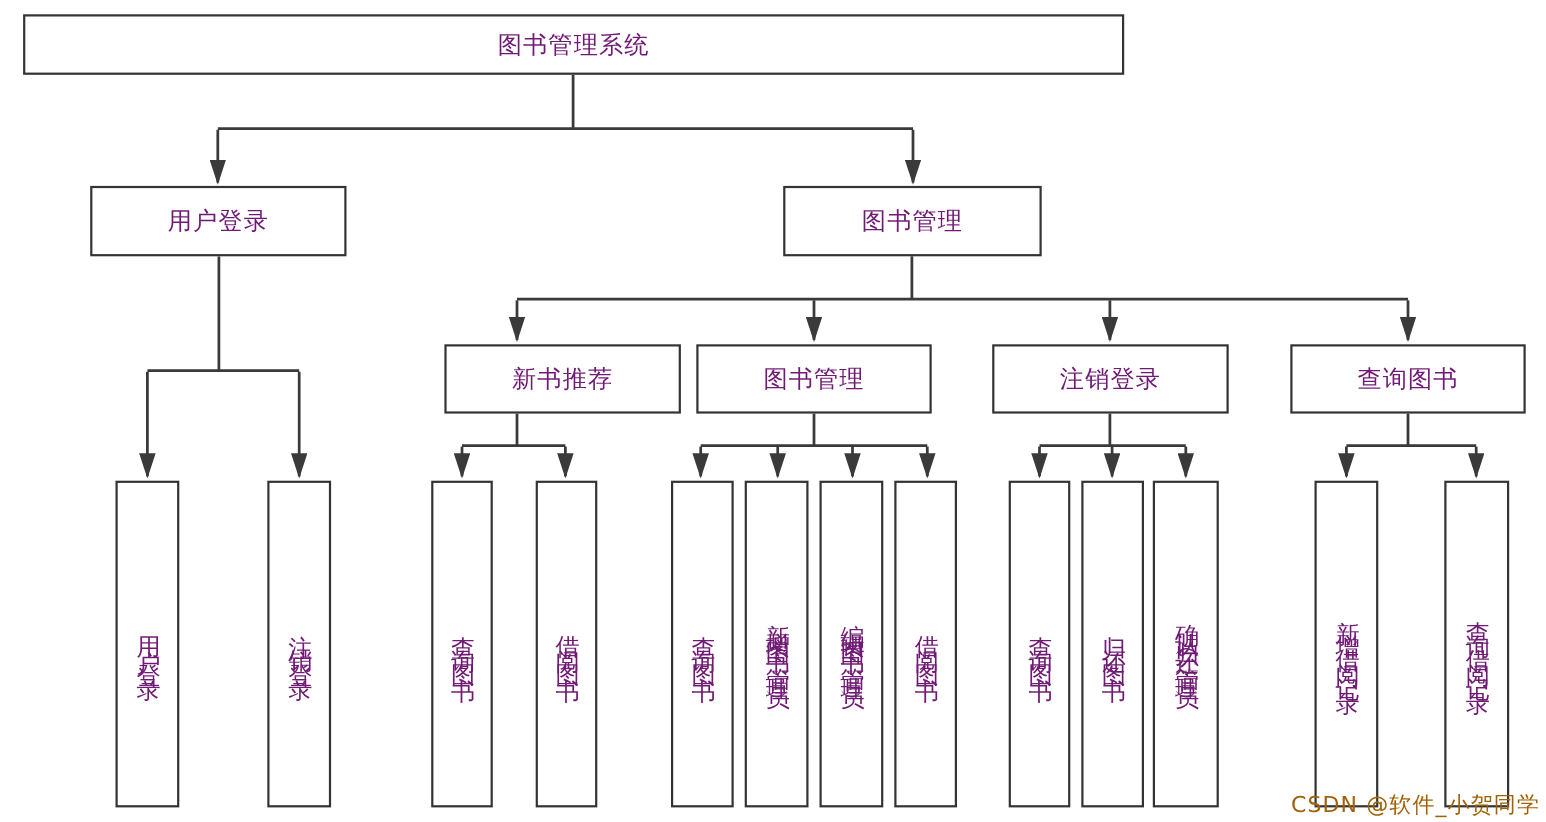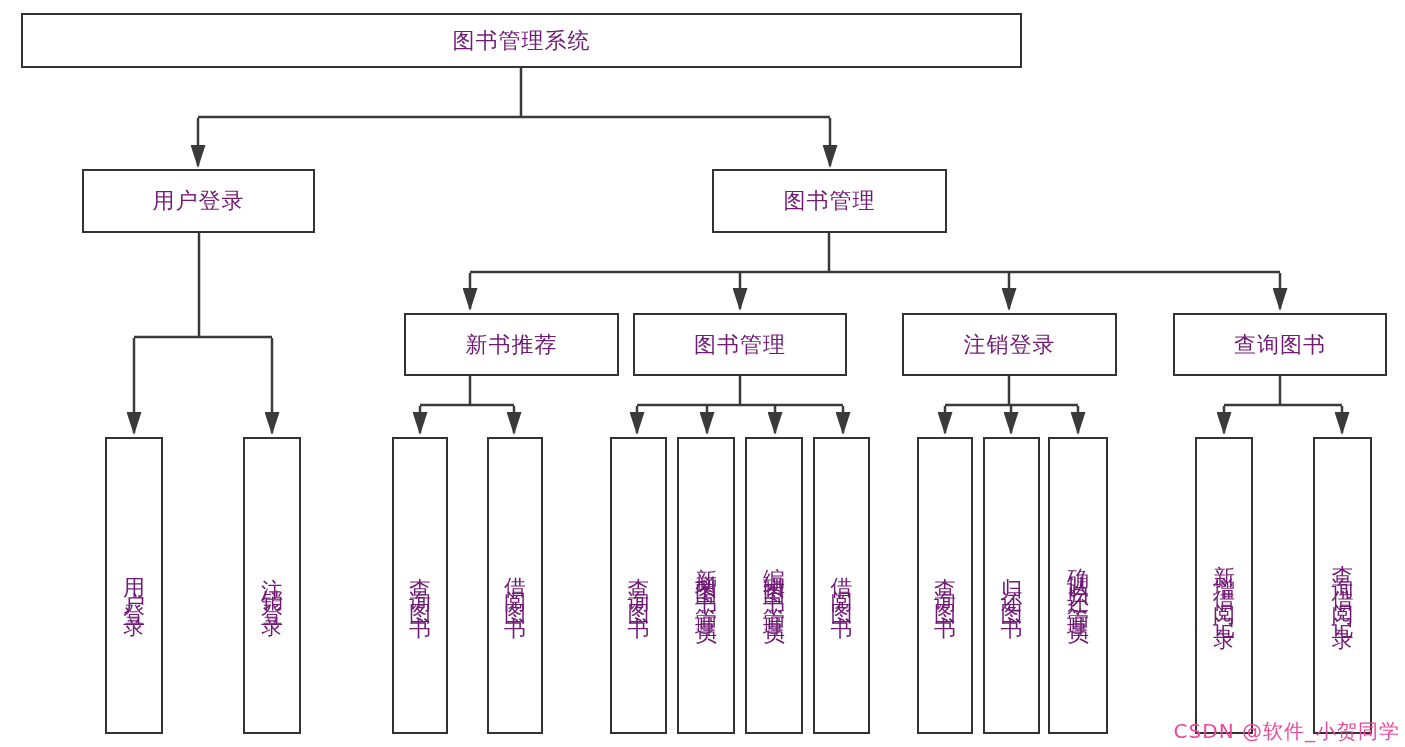--- a/index.html
+++ b/index.html
@@ -39,21 +39,21 @@
     line-height: 1.1;
     letter-spacing: 13px;
     white-space: nowrap;
   }
   .leaf .v-text.long { letter-spacing: 8px; }
   #watermark {
     position: absolute;
     right: 5px;
     bottom: 2px;
     font-size: 20px;
-    color: #ec4899;
+    color: #a16207;
     letter-spacing: 1px;
     z-index: 5;
   }
 </style>
 </head>
 <body>
 
 <div id="stage">
 
   <svg id="connectors" viewBox="0 0 1405 747" xmlns="http://www.w3.org/2000/svg">

